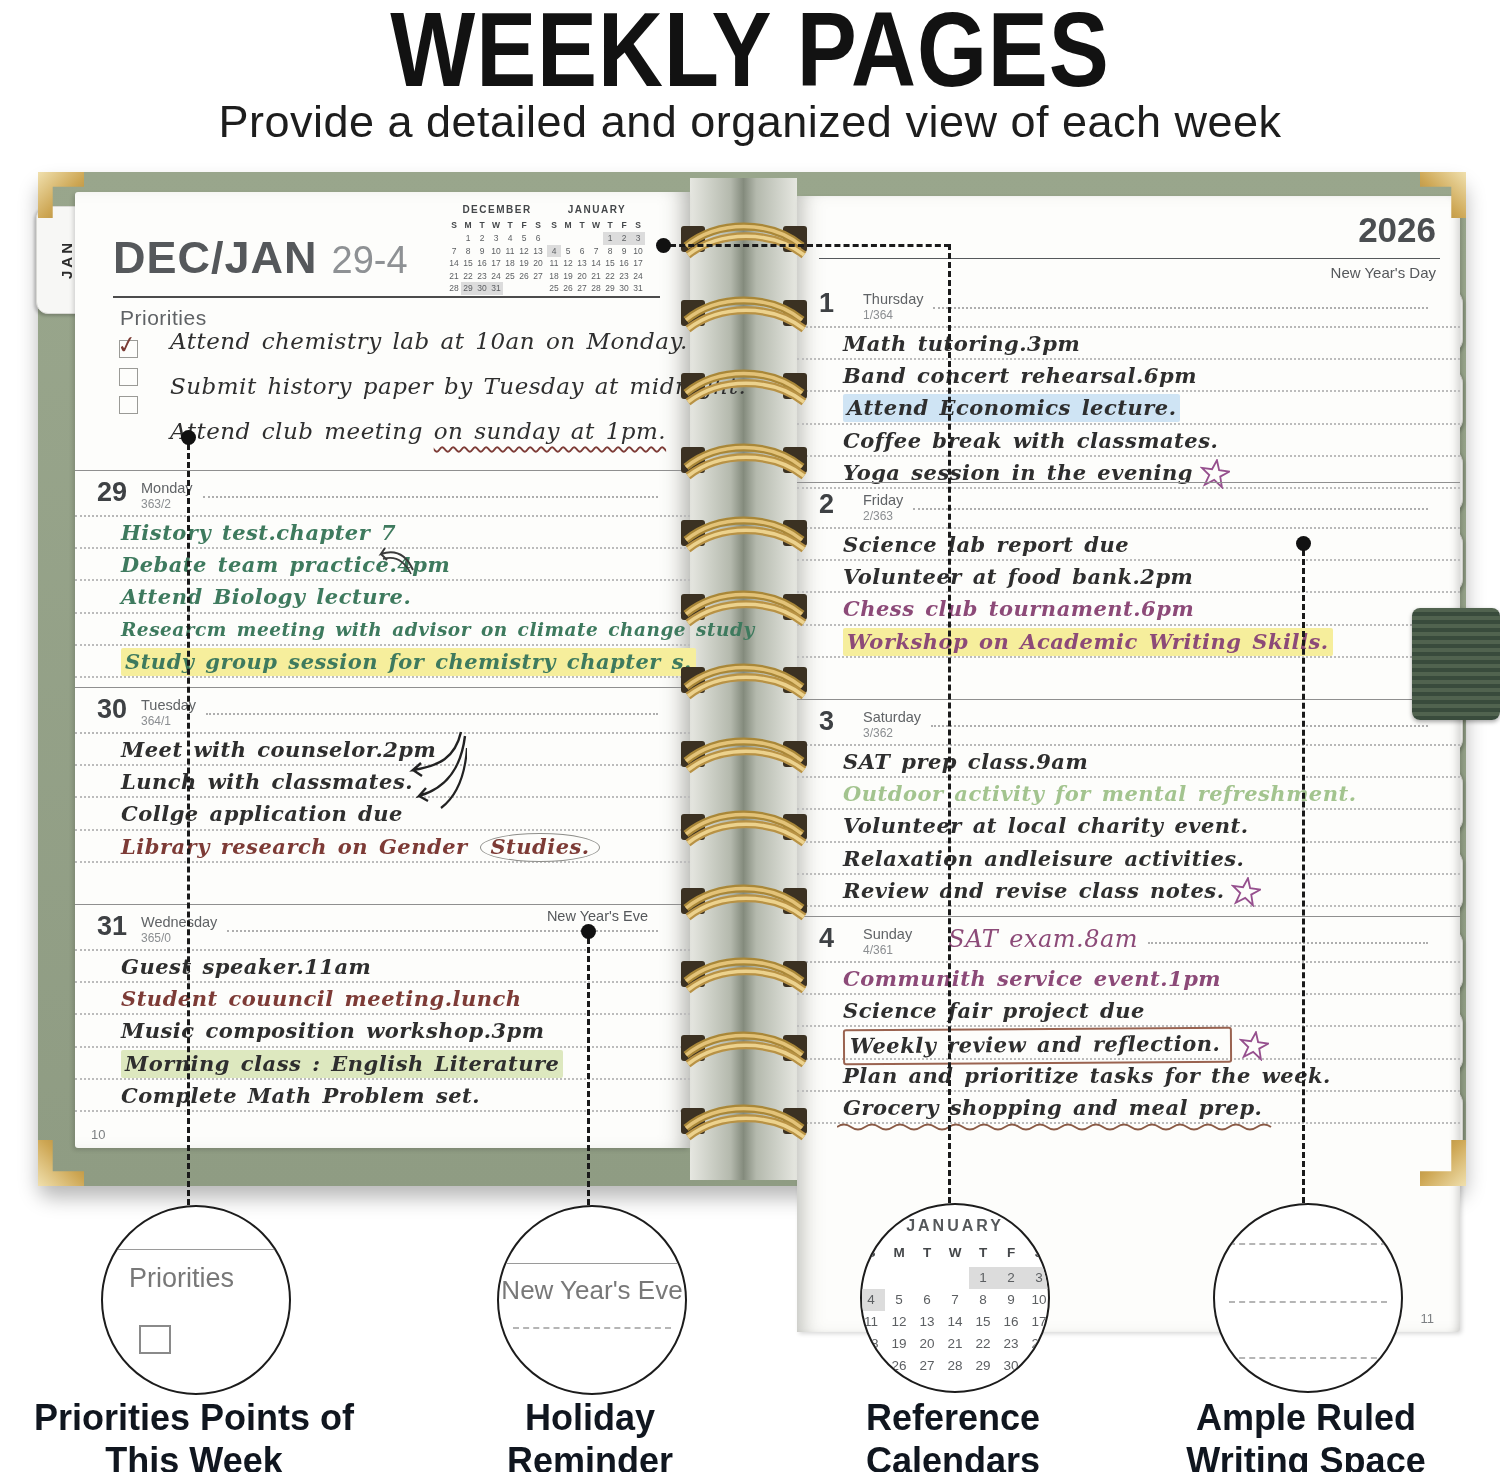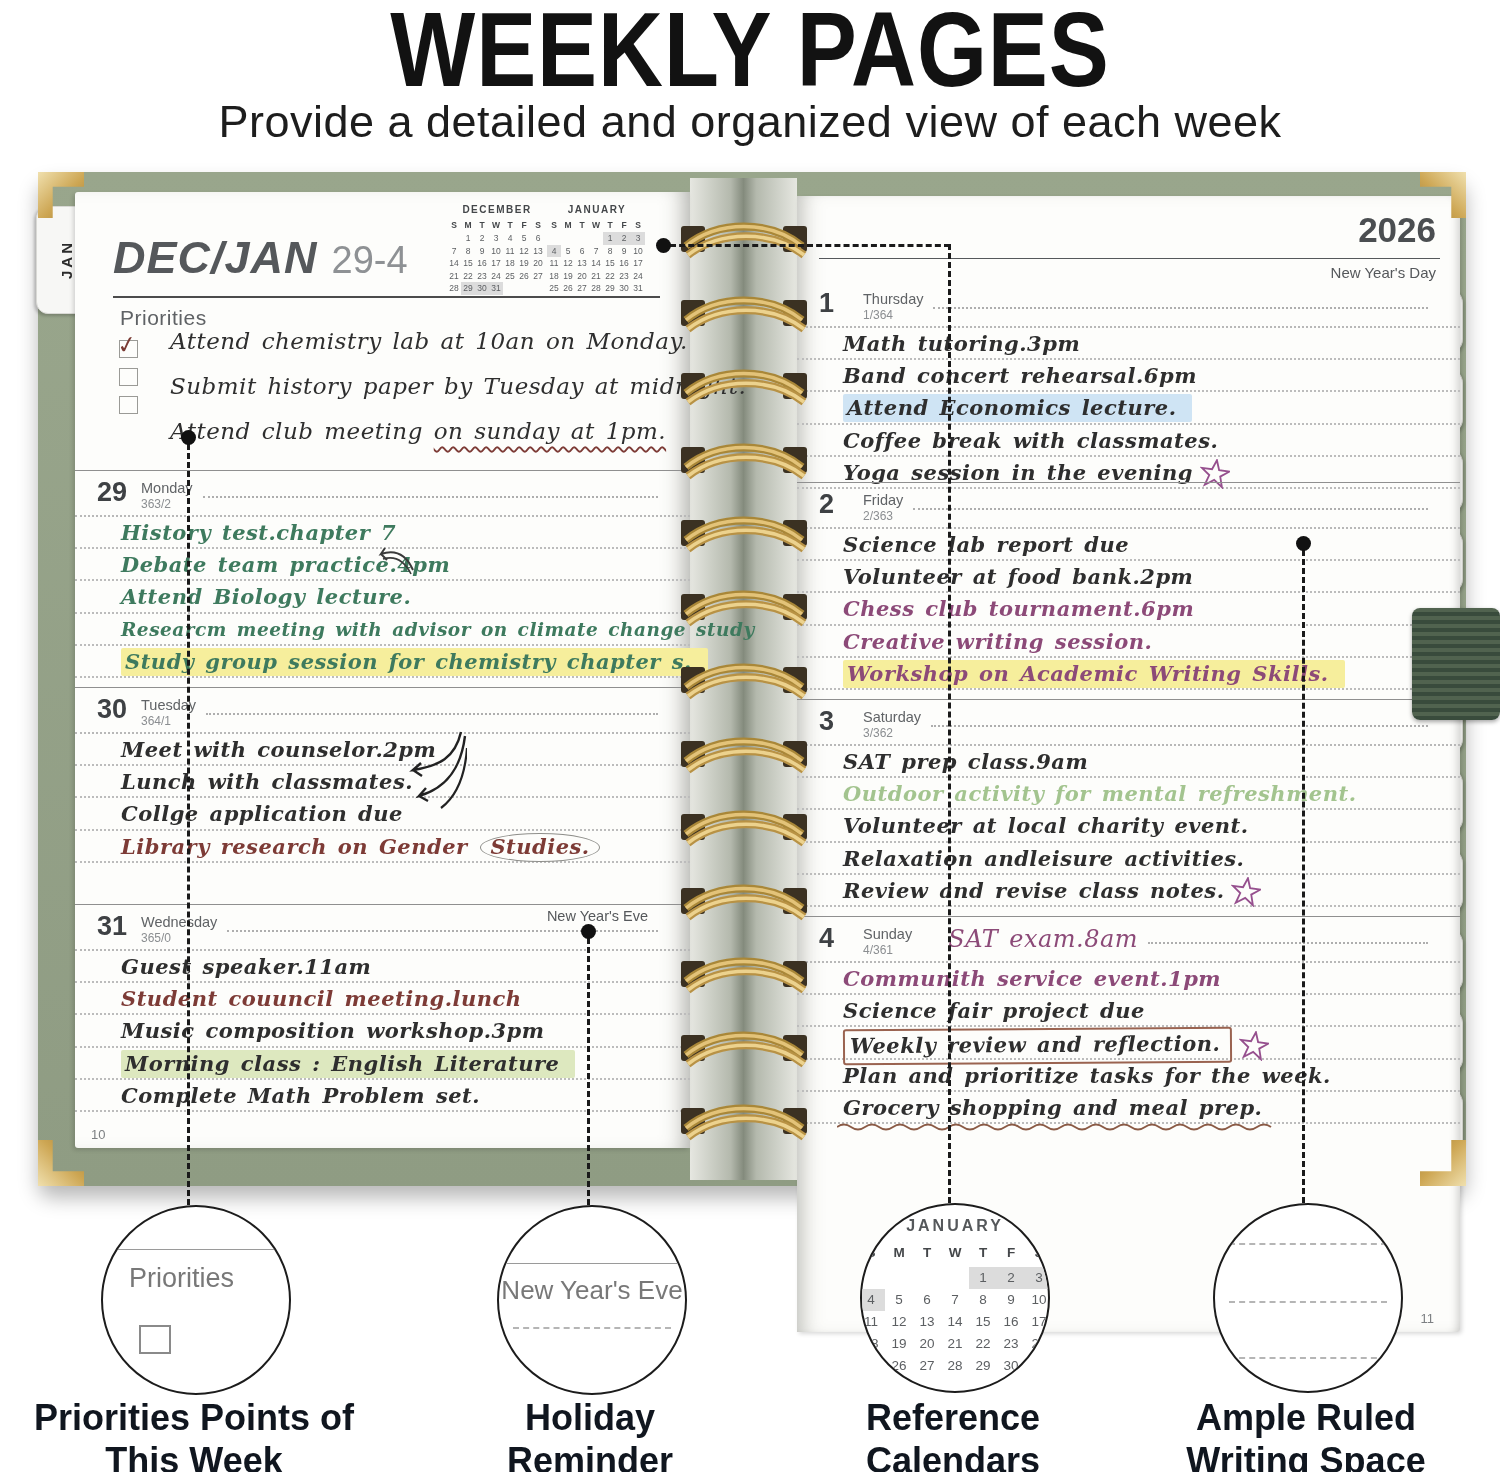--- a/index.html
+++ b/index.html
@@ -37,26 +37,26 @@
     box-shadow:2px 2px 3px rgba(0,0,0,.18);display:flex;align-items:center;justify-content:center;}
   .side-tab span{writing-mode:vertical-rl;font-size:14px;font-weight:700;letter-spacing:2px;color:#2c2c2c;}
   .pen-loop{position:absolute;left:1374px;top:436px;width:88px;height:112px;z-index:20;
     border-radius:8px;box-shadow:0 2px 4px rgba(0,0,0,.35);
     background:repeating-linear-gradient(180deg,#51634f 0 4px,#394b3c 4px 8px);}
   
   .hw{font-family:"DejaVu Serif",serif;font-style:italic;letter-spacing:.5px;word-spacing:3px;}
   .ink-dark{color:var(--ink-dark,#2e2e2e);} .ink-green{color:var(--ink-green,#3e7a5e);}
   .ink-lightgreen{color:var(--ink-lightgreen,#a3c48f);} .ink-red{color:var(--ink-red,#7d3b36);}
   .ink-purple{color:var(--ink-purple,#8c4a78);}
-  .hl{border-radius:2px;padding:1px 16px 2px 4px;margin-top:6px;}
+  .hl{border-radius:2px;padding:1px 4px 2px 4px;margin-top:6px;}
   .hl-yellow{background:var(--hl-yellow,#f6ee9c);} .hl-green{background:var(--hl-green,#dde8bf);}
   .hl-blue{background:var(--hl-blue,#cfe4f4);}
   
   .week-title{position:absolute;left:38px;top:40px;white-space:nowrap;}
-  .week-title .wl{font-size:45px;font-weight:700;color:#55585b;letter-spacing:1px;font-style:italic;}
+  .week-title .wl{font-size:45px;font-weight:700;color:#55585b;letter-spacing:1px;}
   .week-title .wr{font-size:38px;font-weight:400;color:#8e9194;margin-left:14px;}
   .minical-wrap{position:absolute;left:372px;top:12px;display:flex;gap:0;}
   .minical{width:100px;}
   .minical .cal-title{font-size:10px;font-weight:700;letter-spacing:1.5px;color:#44474a;
     text-align:center;margin-bottom:4px;}
   .minical .cal-grid{display:grid;grid-template-columns:repeat(7,14px);}
   .minical .cal-dow{font-size:8.5px;font-weight:700;color:#44474a;text-align:center;height:13px;line-height:13px;}
   .minical .cal-cell{font-size:8.5px;color:#5c5f62;text-align:center;height:12.5px;line-height:12.5px;}
   .cal-hl{background:var(--hl-gray,#dcdcdc);}
   .header-rule{position:absolute;left:38px;right:30px;top:104px;border-top:2px solid #4c4c4c;}
@@ -380,23 +380,20 @@
               <div class="day-dots"></div>
             </div>
             <div class="entry-row">
               <div class="hw entry-text ink-dark"><span class="">Science lab report due</span></div>
             </div>
             <div class="entry-row">
               <div class="hw entry-text ink-dark"><span class="">Volunteer at food bank.2pm</span></div>
             </div>
             <div class="entry-row">
               <div class="hw entry-text ink-purple"><span class="">Chess club tournament.6pm</span></div>
-            </div>
-            <div class="entry-row">
-              <div class="hw entry-text ink-purple"><span class="">Creative writing session.</span></div>
             </div>
             <div class="entry-row">
               <div class="hw entry-text ink-purple"><span class="hl hl-yellow">Workshop on Academic Writing Skills.</span></div>
             </div>
           </div>
           <div class="day-section">
             <div class="day-head">
               <div class="day-num">3</div>
               <div class="day-meta">
                 <div class="day-name">Saturday</div>

